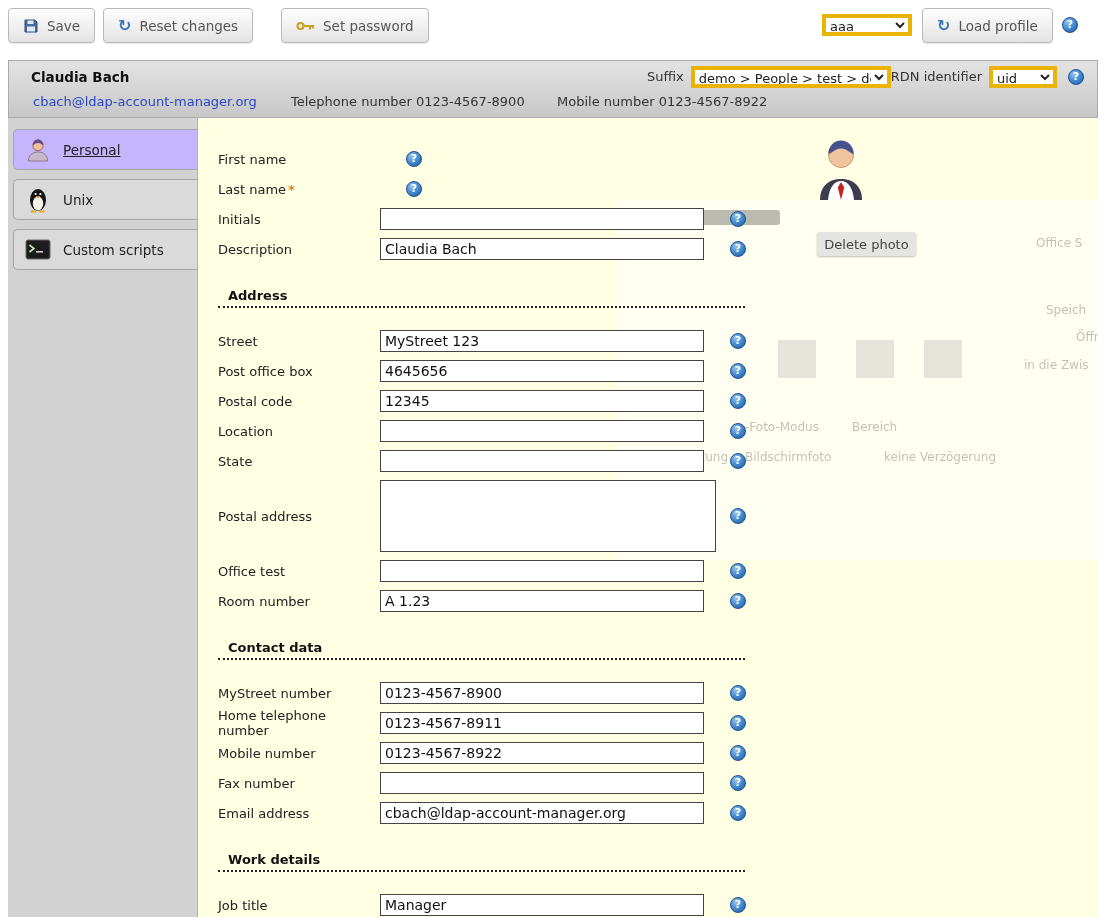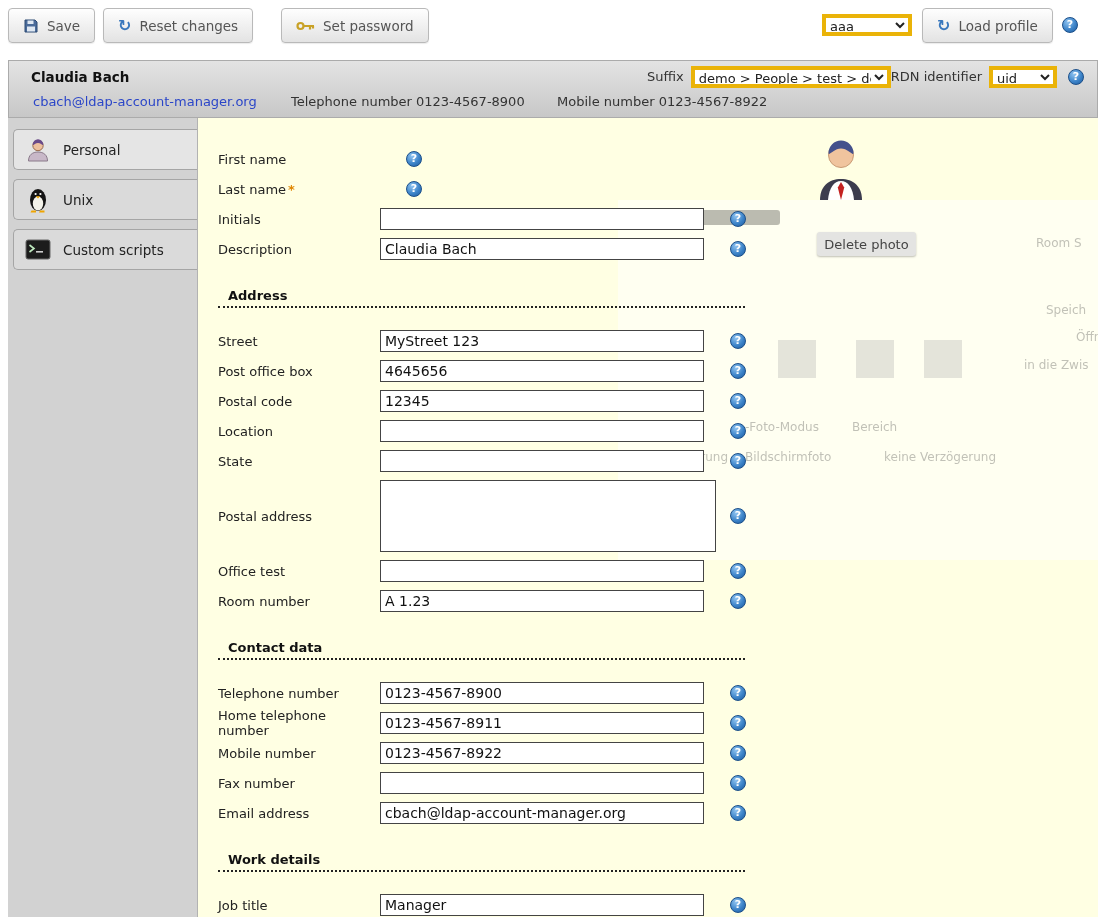--- a/index.html
+++ b/index.html
@@ -54,21 +54,21 @@
     position:absolute; left:8px; top:118px; width:190px; height:799px;
     background:#d2d2d2; border-right:1px solid #b2b2b2;
   }
   .tab {
     display:flex; align-items:center; gap:10px;
     height:41px; margin:9px 0 5px 5px; padding-left:9px;
     background:#dadada; border:1px solid #a5a5a5; border-right:none;
     border-radius:5px 0 0 5px; cursor:pointer; font-size:13.5px; color:#222;
   }
   .tab:first-child { margin-top:11px; }
-  .tab.active { background:#e5e5e5; }
+  .tab.active { background:#c4b5fd;text-decoration:underline; }
   .tab-icon { width:30px; height:30px; display:flex; align-items:center; justify-content:center; }
   
   .content {
     position:absolute; left:198px; top:118px; width:900px; height:799px;
     background:#ffffe3; overflow:hidden;
   }
   .form { position:absolute; left:20px; top:26px; width:600px; z-index:2; }
   .frow { display:flex; align-items:center; height:30px; }
   .frow.tall { height:80px; }
   .flabel { width:162px; flex:0 0 162px; font-size:13px; color:#222; }
@@ -204,21 +204,21 @@
       </svg>
     </span>
     <span>Custom scripts</span>
   </div>
 </div>
 
 <div class="content">
 
   <div class="ghost">
     <div class="gbox" style="left:12px;top:10px;width:150px;height:15px;border-radius:3px;background:#77776f"></div>
-    <span class="gtext" style="left:418px;top:36px">Room S</span>
+    <span class="gtext" style="left:418px;top:36px">Office S</span>
     <span class="gtext" style="left:428px;top:103px">Speich</span>
     <span class="gtext" style="left:458px;top:130px">Öffne</span>
     <span class="gtext" style="left:406px;top:158px">in die Zwis</span>
     <div class="gbox" style="left:160px;top:140px;width:38px;height:38px"></div>
     <div class="gbox" style="left:238px;top:140px;width:38px;height:38px"></div>
     <div class="gbox" style="left:306px;top:140px;width:38px;height:38px"></div>
     <span class="gtext" style="left:127px;top:220px">-Foto-Modus</span>
     <span class="gtext" style="left:234px;top:220px">Bereich</span>
     <span class="gtext" style="left:34px;top:250px">Verzögerung</span>
     <span class="gtext" style="left:127px;top:250px">Bildschirmfoto</span>
@@ -299,21 +299,21 @@
     </div>
     <div class="frow">
       <span class="flabel">Room number</span>
       <input class="finput" value="A 1.23" style="">
       <span class="help-icon"></span>
     </div>
 
     <div class="section-head">Contact data</div>
 
     <div class="frow">
-      <span class="flabel">Telephone number</span>
+      <span class="flabel">MyStreet number</span>
       <input class="finput" value="0123-4567-8900" style="">
       <span class="help-icon"></span>
     </div>
     <div class="frow">
       <span class="flabel">Home telephone number</span>
       <input class="finput" value="0123-4567-8911" style="">
       <span class="help-icon"></span>
     </div>
     <div class="frow">
       <span class="flabel">Mobile number</span>

